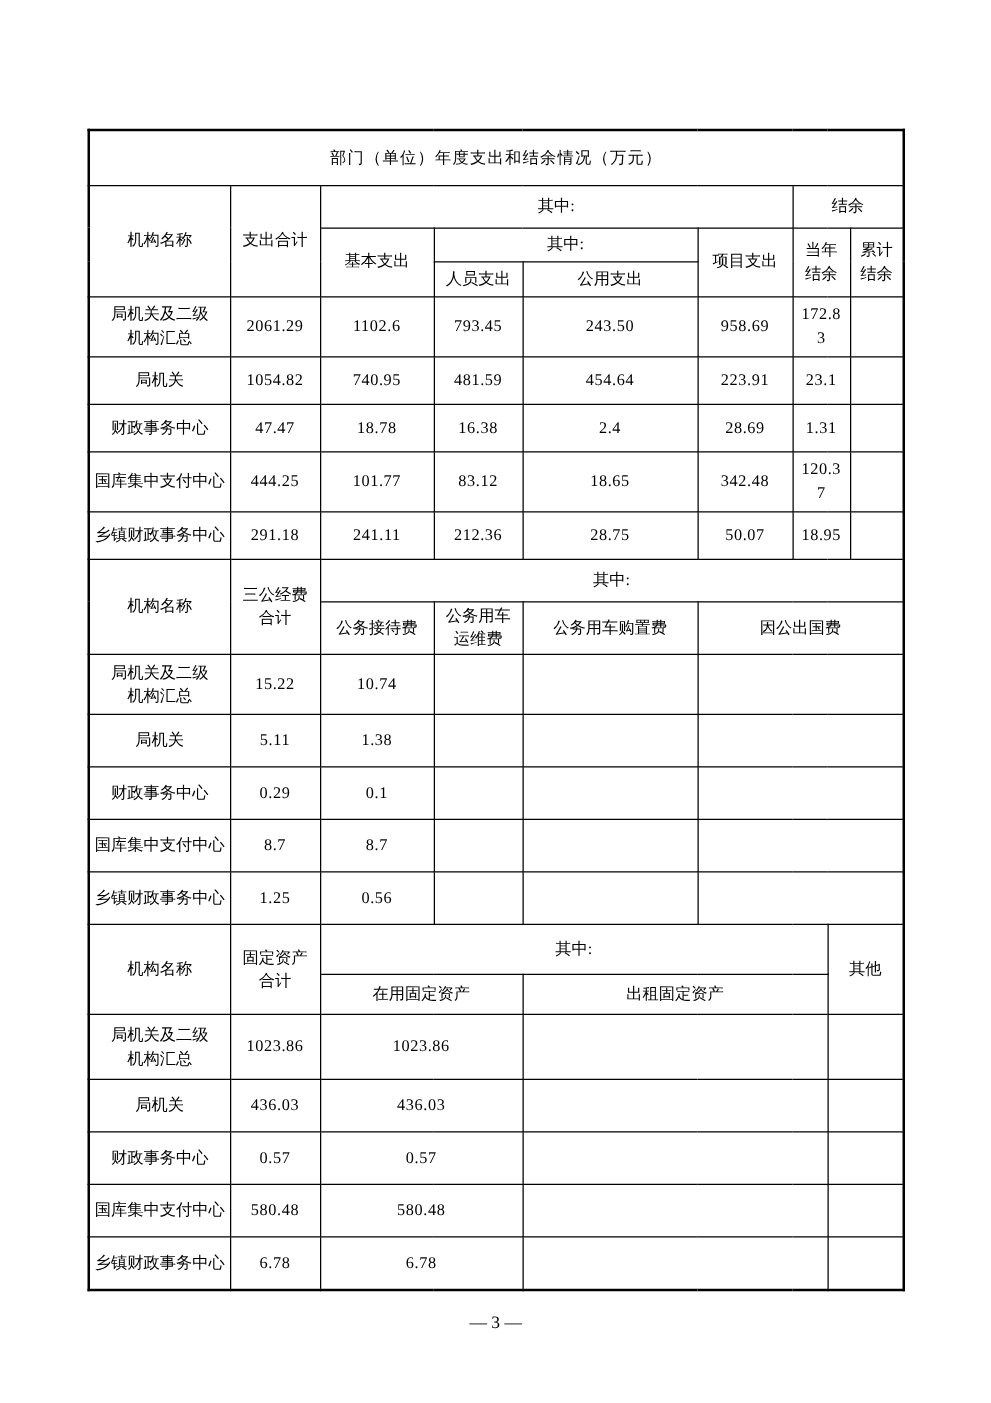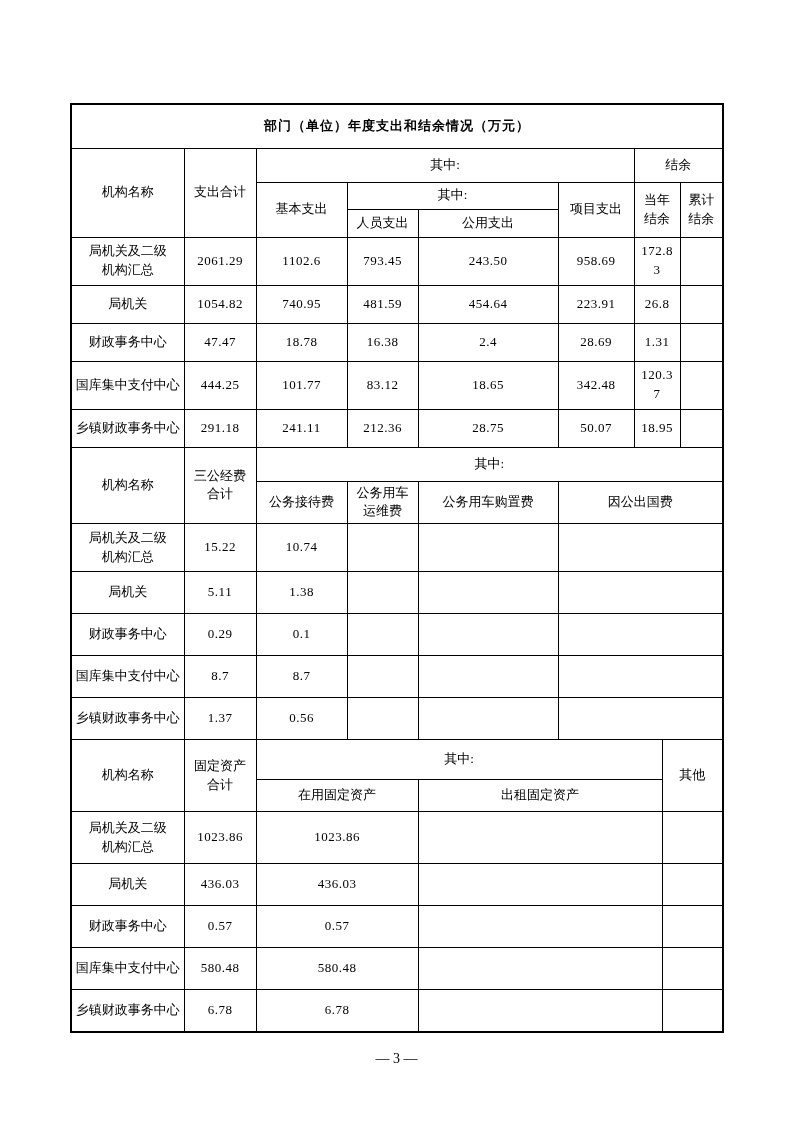--- a/index.html
+++ b/index.html
@@ -27,21 +27,21 @@
     text-align:center;
     vertical-align:middle;
     padding:2px 3px;
     font-size:13px;
     line-height:1.45;
     overflow:hidden;
     white-space:pre-line;
   }
   td.title{
     font-size:16px;
-    font-weight:bold;
+    font-weight:normal;
     letter-spacing:1px;
   }
   td.lbl{
     text-align:left;
     padding-left:4px;
   }
   td.num{
     font-size:15px;
     letter-spacing:0.5px;
   }
@@ -106,21 +106,21 @@
 3</td>
         <td class="num"></td>
       </tr>
       <tr style="height:38px">
         <td class="lbl">局机关</td>
         <td class="num">1054.82</td>
         <td class="num">740.95</td>
         <td class="num">481.59</td>
         <td class="num">454.64</td>
         <td class="num">223.91</td>
-        <td class="num" colspan="2">26.8</td>
+        <td class="num" colspan="2">23.1</td>
         <td class="num"></td>
       </tr>
       <tr style="height:38px">
         <td class="lbl">财政事务中心</td>
         <td class="num">47.47</td>
         <td class="num">18.78</td>
         <td class="num">16.38</td>
         <td class="num">2.4</td>
         <td class="num">28.69</td>
         <td class="num" colspan="2">1.31</td>
@@ -190,21 +190,21 @@
       <tr style="height:42px">
         <td class="lbl">国库集中支付中心</td>
         <td class="num">8.7</td>
         <td class="num">8.7</td>
         <td class="num"></td>
         <td class="num"></td>
         <td class="num" colspan="4"></td>
       </tr>
       <tr style="height:42px">
         <td class="lbl">乡镇财政事务中心</td>
-        <td class="num">1.37</td>
+        <td class="num">1.25</td>
         <td class="num">0.56</td>
         <td class="num"></td>
         <td class="num"></td>
         <td class="num" colspan="4"></td>
       </tr>
 
       <tr style="height:40px">
         <td rowspan="2">机构名称</td>
         <td rowspan="2">固定资产
 合计</td>

